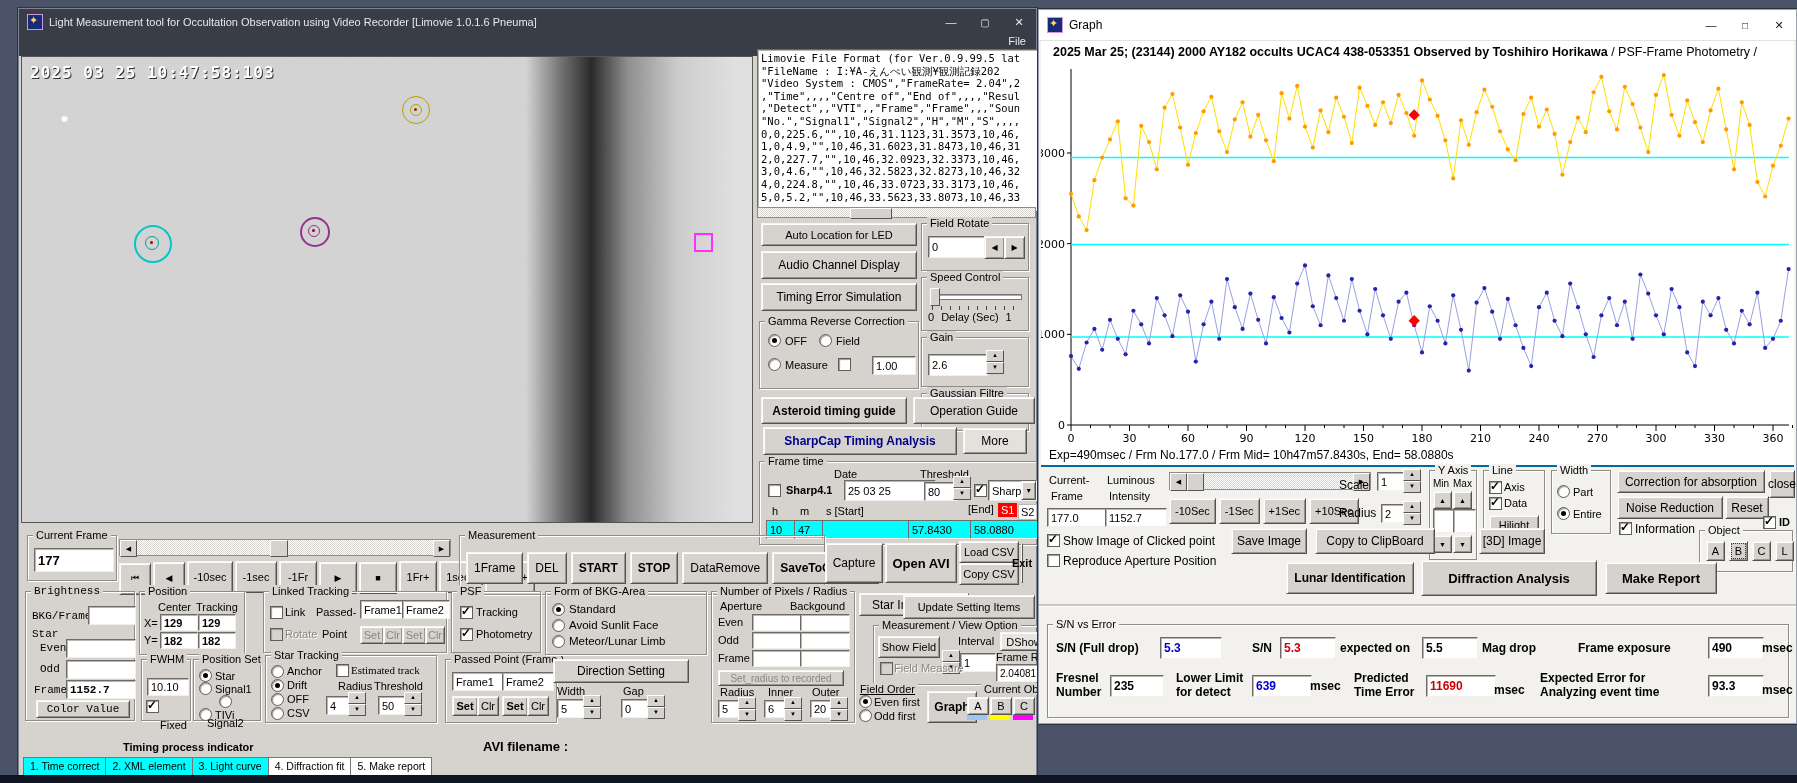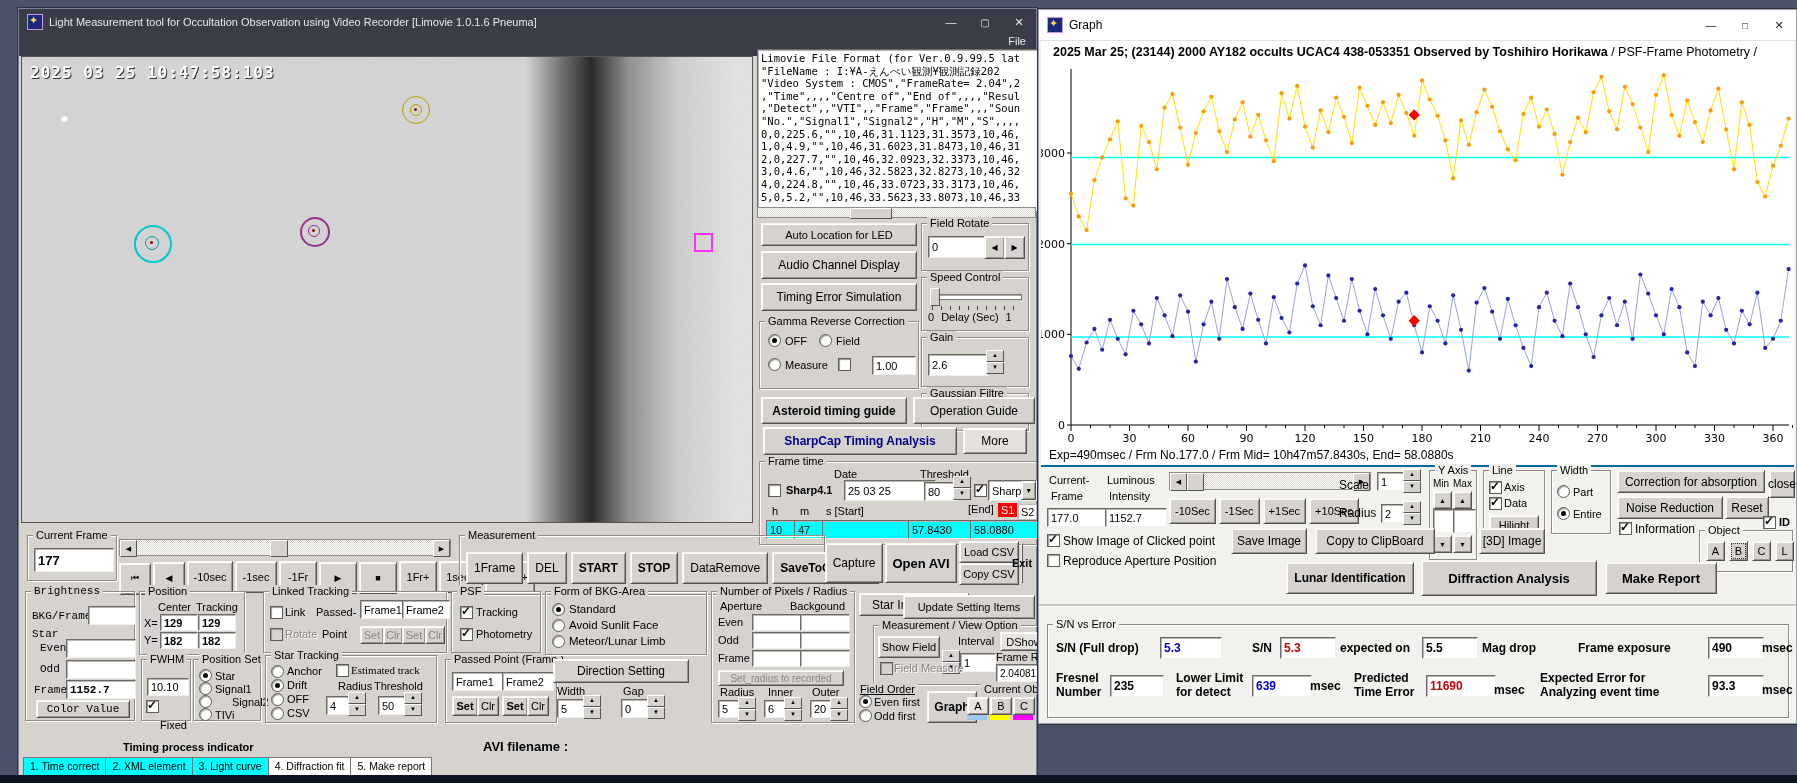--- a/index.html
+++ b/index.html
@@ -269,21 +269,21 @@
     <span class="cap">Position Set</span>
     <div id="posset-list" class="abs" style="left:5px;top:9px;">
         <div class="row" style="position: static; display: flex; gap: 3px; height: 13px;">
           <span class="radio sel"></span>
           <span>Star</span>
         </div>
         <div class="row" style="position: static; display: flex; gap: 3px; height: 13px;">
           <span class="radio"></span>
           <span>Signal1</span>
         </div>
-        <div class="row" style="position: static; display: flex; gap: 20px; height: 13px;">
+        <div class="row" style="position: static; display: flex; gap: 9px; height: 13px; flex-direction: column;">
           <span class="radio"></span>
           <span>Signal2</span>
         </div>
         <div class="row" style="position: static; display: flex; gap: 3px; height: 13px;">
           <span class="radio"></span>
           <span>TIVi</span>
         </div>
       </div>
   </div>
   <div class="grp" style="left:244px;top:582px;width:182px;height:60px;">

